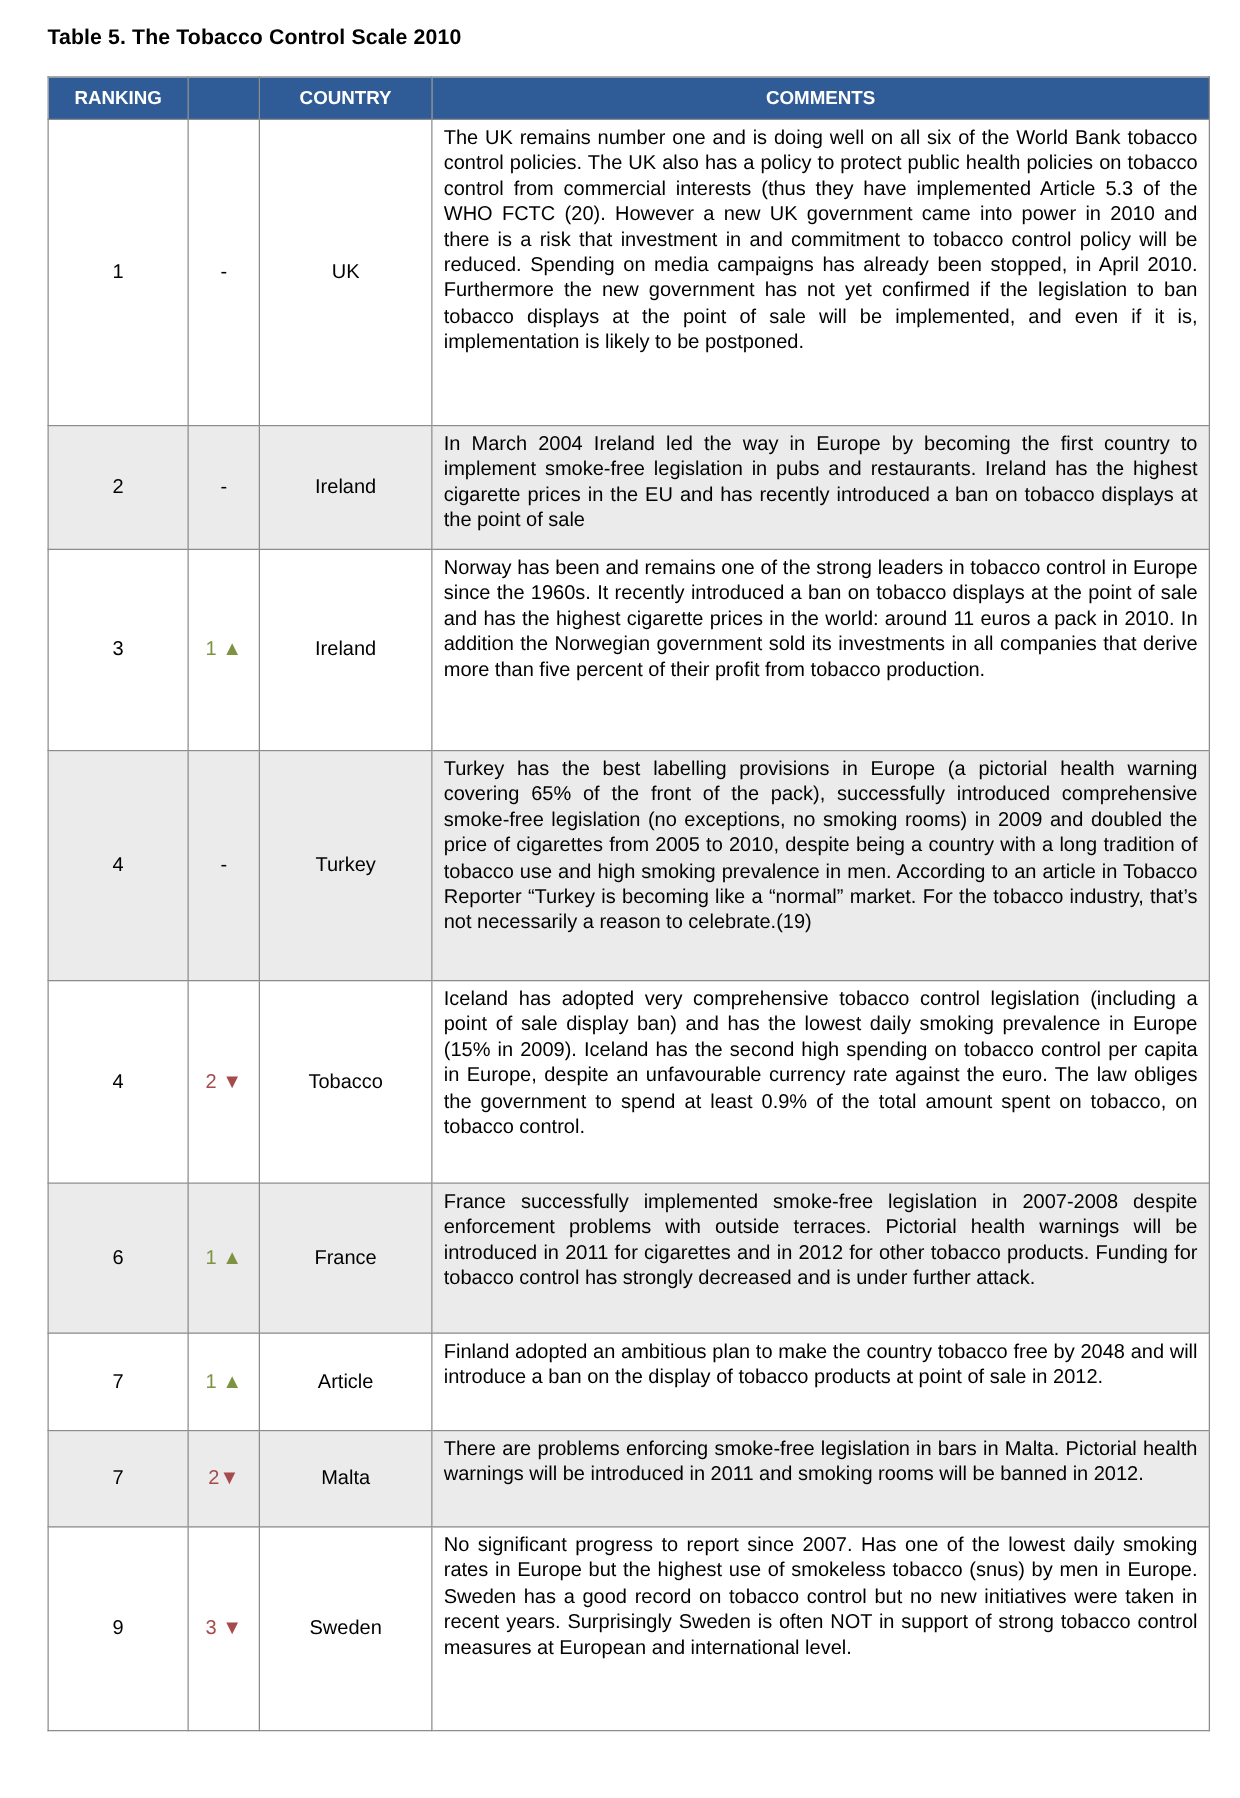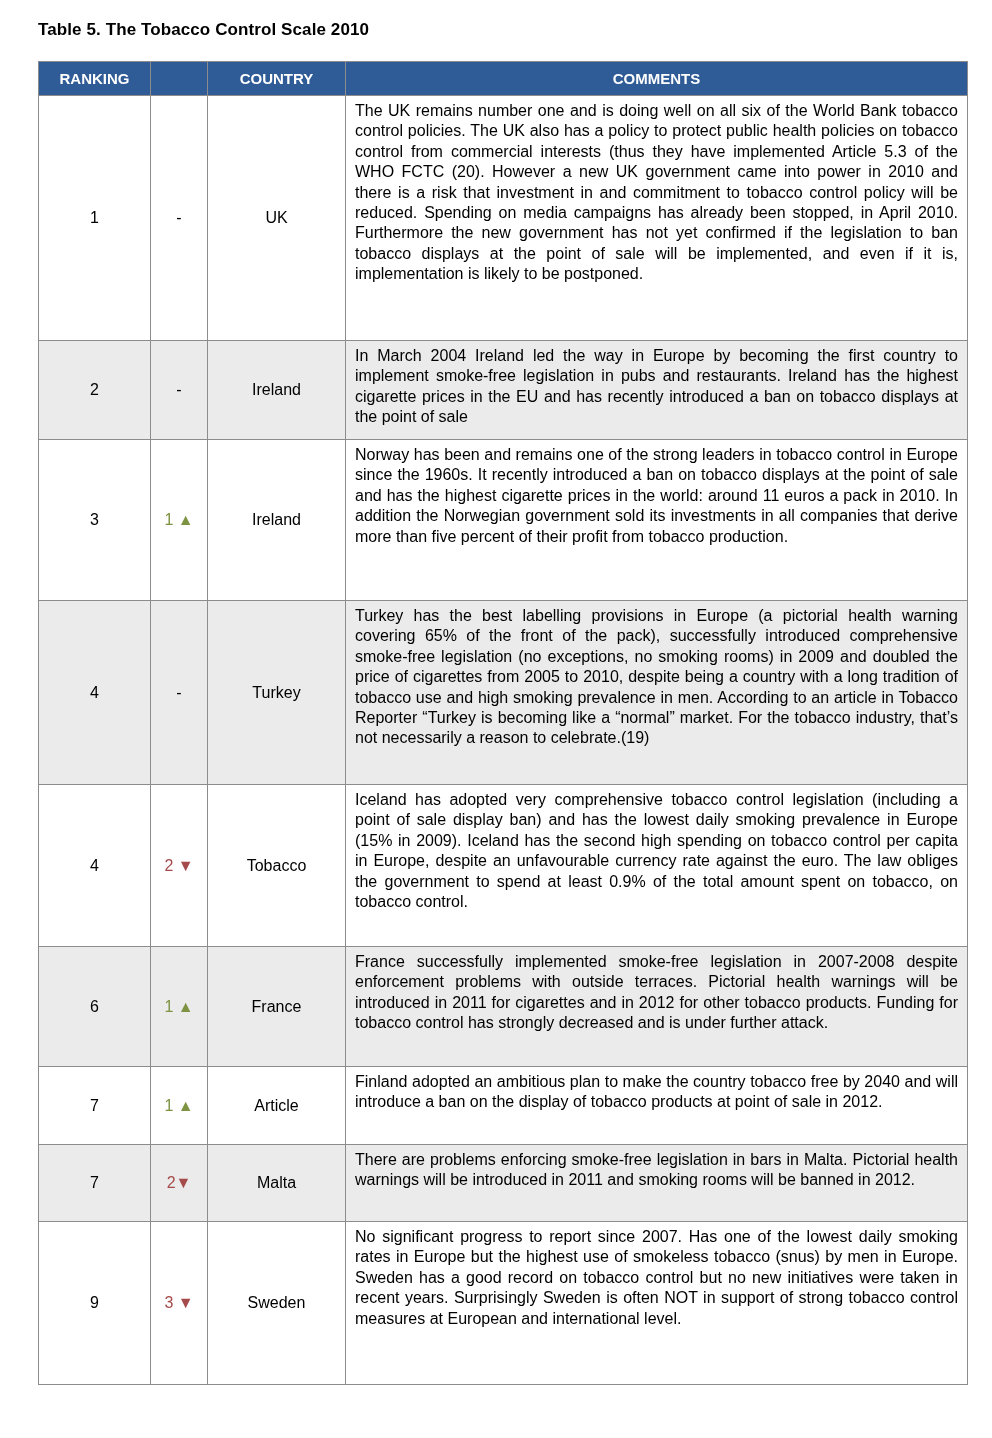--- a/index.html
+++ b/index.html
@@ -116,21 +116,21 @@
         <tr class="alt" style="height: 120px;">
           <td class="c-rank">6</td>
           <td class="c-change up">1 ▲</td>
           <td class="c-country">France</td>
           <td class="c-comment">France successfully implemented smoke-free legislation in 2007-2008 despite enforcement problems with outside terraces. Pictorial health warnings will be introduced in 2011 for cigarettes and in 2012 for other tobacco products. Funding for tobacco control has strongly decreased and is under further attack.</td>
         </tr>
         <tr style="height: 78px;">
           <td class="c-rank">7</td>
           <td class="c-change up">1 ▲</td>
           <td class="c-country">Article</td>
-          <td class="c-comment">Finland adopted an ambitious plan to make the country tobacco free by 2040 and will introduce a ban on the display of tobacco products at point of sale in 2012.</td>
+          <td class="c-comment">Finland adopted an ambitious plan to make the country tobacco free by 2048 and will introduce a ban on the display of tobacco products at point of sale in 2012.</td>
         </tr>
         <tr class="alt" style="height: 77px;">
           <td class="c-rank">7</td>
           <td class="c-change down">2▼</td>
           <td class="c-country">Malta</td>
           <td class="c-comment">There are problems enforcing smoke-free legislation in bars in Malta. Pictorial health warnings will be introduced in 2011 and smoking rooms will be banned in 2012.</td>
         </tr>
         <tr style="height: 163px;">
           <td class="c-rank">9</td>
           <td class="c-change down">3 ▼</td>

